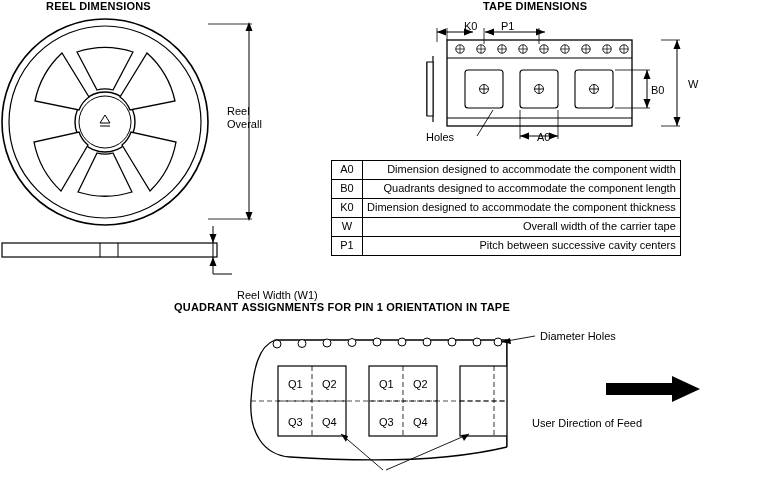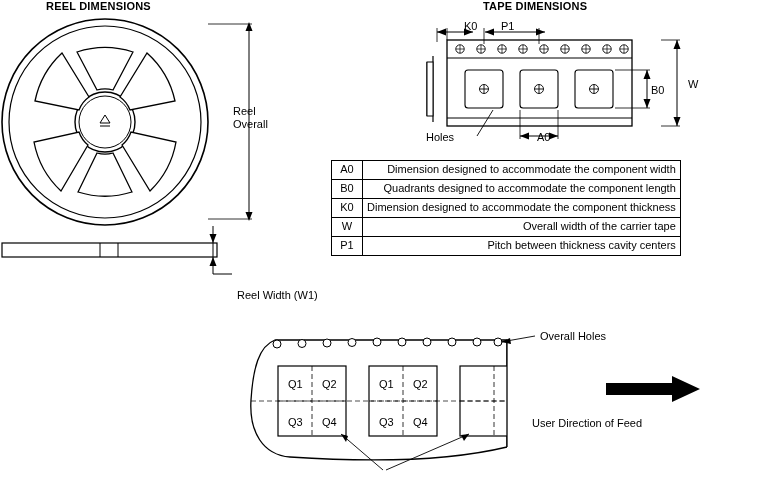--- a/index.html
+++ b/index.html
@@ -96,21 +96,21 @@
       <line x1="100" y1="231" x2="100" y2="245" stroke="#000" stroke-width="1"></line>
       <line x1="118" y1="231" x2="118" y2="245" stroke="#000" stroke-width="1"></line>
 
       <line x1="213" y1="214" x2="213" y2="262" stroke="#000" stroke-width="1"></line>
       <path d="M213,231 l-3.5,-9 h7 z" fill="#000"></path>
       <path d="M213,245 l-3.5,9 h7 z" fill="#000"></path>
       <line x1="213" y1="262" x2="232" y2="262" stroke="#000" stroke-width="1"></line>
     </svg>
   </div>
 
-  <div class="abs lbl" style="left:233px; top:105px; line-height:13px;">
+  <div class="abs lbl" style="left:227px; top:105px; line-height:13px;">
     <div>Reel</div>
     <div>Overall</div>
   </div>
 
   <div class="abs lbl" style="left:237px; top:274px;margin-top:15px;">Reel Width (W1)</div>
 
   <div class="abs title" style="left:483px; top:0px;">TAPE DIMENSIONS</div>
 
   <div class="abs" style="left:425px; top:14px;">
     <svg width="270" height="135" viewBox="0 0 270 135">
@@ -228,26 +228,27 @@
         <tr>
           <td class="key">K0</td>
           <td class="desc">Dimension designed to accommodate the component thickness</td>
         </tr>
         <tr>
           <td class="key">W</td>
           <td class="desc">Overall width of the carrier tape</td>
         </tr>
         <tr>
           <td class="key">P1</td>
-          <td class="desc">Pitch between thickness cavity centers</td>
+          <td class="desc">Pitch between successive cavity centers</td>
         </tr>
       </tbody>
     </table>
   </div>
 
+  <div class="abs title" style="left:174px; top:301px;">QUADRANT ASSIGNMENTS FOR PIN 1 ORIENTATION IN TAPE</div>
 
   <div class="abs" style="left:245px; top:322px;">
     <svg width="300" height="150" viewBox="0 0 300 150">
 
       <path d="M30,18 L262,18 L262,125 C200,140 120,140 45,135
                C18,133 4,110 6,78 C8,46 14,24 30,18 Z" fill="#ffffff" stroke="#000" stroke-width="1.3"></path>
 
       <g fill="#ffffff" stroke="#000" stroke-width="1">
         <circle cx="32" cy="22" r="4"></circle>
         <circle cx="57" cy="21.5" r="4"></circle>
@@ -291,21 +292,21 @@
   <div class="abs lbl" style="left:288px; top:378px;">Q1</div>
   <div class="abs lbl" style="left:322px; top:378px;">Q2</div>
   <div class="abs lbl" style="left:288px; top:416px;">Q3</div>
   <div class="abs lbl" style="left:322px; top:416px;">Q4</div>
 
   <div class="abs lbl" style="left:379px; top:378px;">Q1</div>
   <div class="abs lbl" style="left:413px; top:378px;">Q2</div>
   <div class="abs lbl" style="left:379px; top:416px;">Q3</div>
   <div class="abs lbl" style="left:413px; top:416px;">Q4</div>
 
-  <div class="abs lbl" style="left:540px; top:330px;">Overall Holes</div>
+  <div class="abs lbl" style="left:540px; top:330px;">Diameter Holes</div>
 
   <div class="abs lbl" style="left:337px; top:479px;margin-top:16px;">Pocket Quadrants</div>
 
   <div class="abs" style="left:606px; top:376px;">
     <svg width="96" height="26" viewBox="0 0 96 26">
       <path d="M0,7 L66,7 L66,0 L94,13 L66,26 L66,19 L0,19 Z" fill="#000"></path>
     </svg>
   </div>
   <div class="abs lbl" style="left:532px; top:417px;">User Direction of Feed</div>
 

